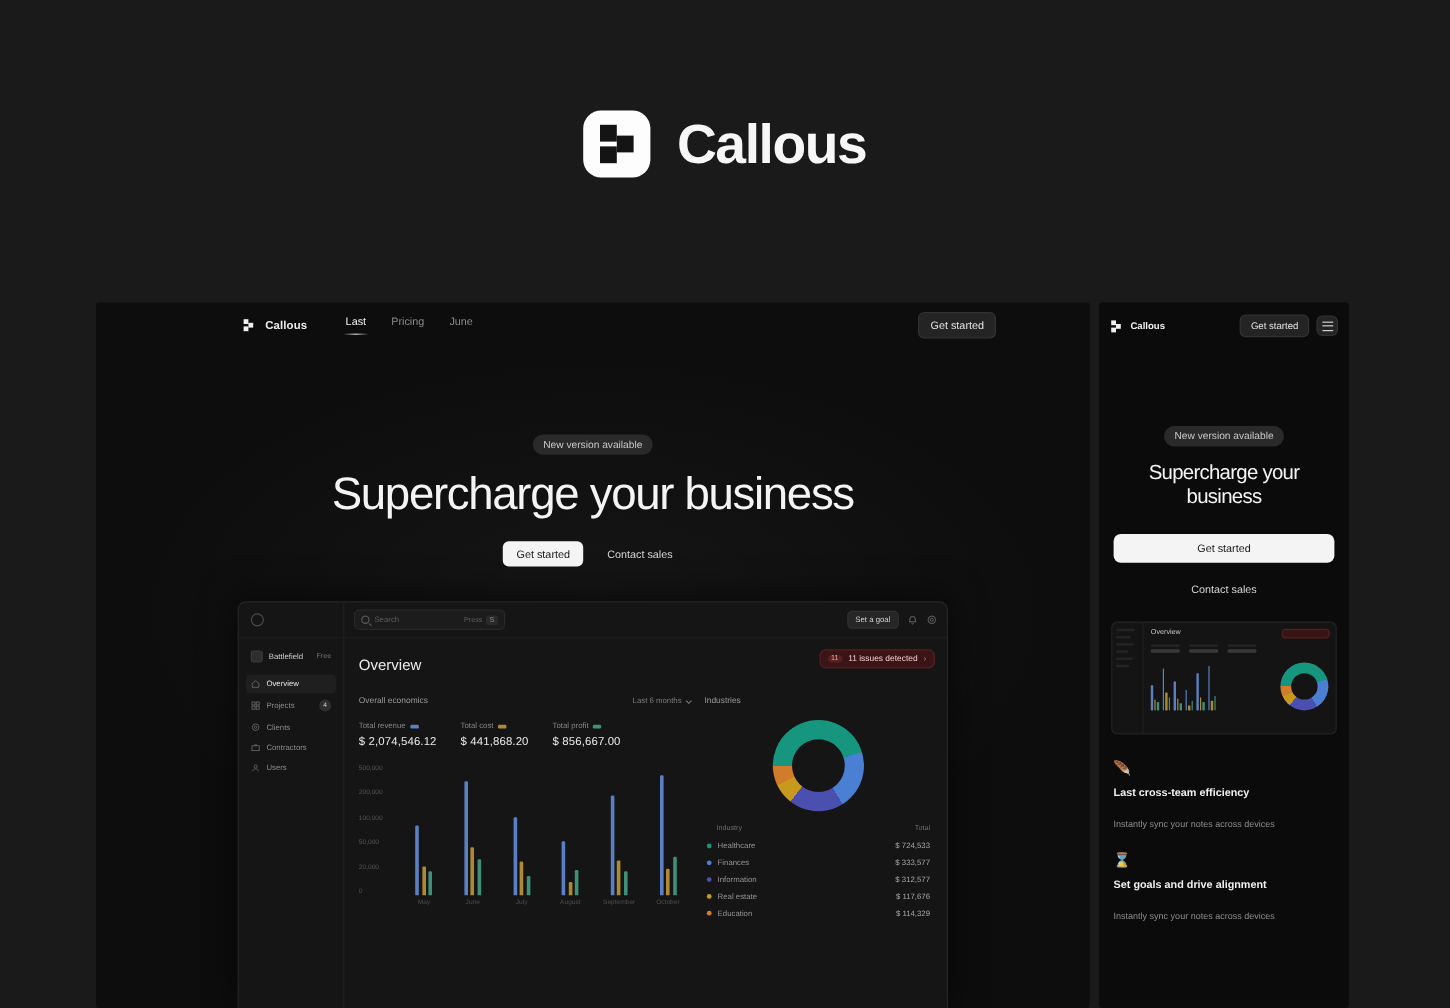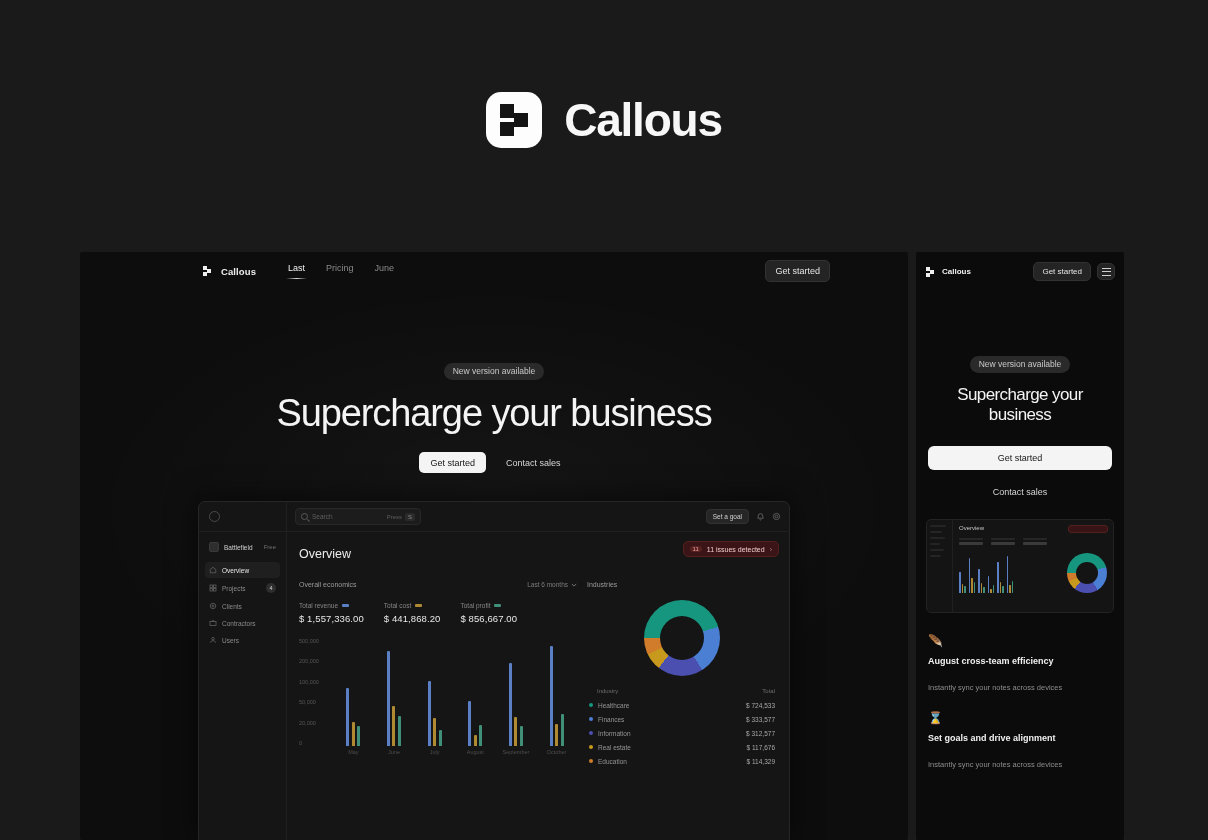--- a/index.html
+++ b/index.html
@@ -360,21 +360,21 @@
                     </svg>
                 </span>
               </div>
 
               <div class="metrics">
                 <div>
                   <div class="metric-label">
                     <span>Total revenue</span>
                     <span class="swatch" style="background:#5b7fc4"></span>
                   </div>
-                  <div class="metric-val">$ 1,557,336.00</div>
+                  <div class="metric-val">$ 2,074,546.12</div>
                 </div>
                 <div>
                   <div class="metric-label">
                     <span>Total cost</span>
                     <span class="swatch" style="background:#b08a33"></span>
                   </div>
                   <div class="metric-val">$ 441,868.20</div>
                 </div>
                 <div>
                   <div class="metric-label">
@@ -571,21 +571,21 @@
               </div>
             </div>
           <div class="md-donut" id="md-donut" style="background: conic-gradient(from -90deg, rgb(23, 150, 127) 0deg, rgb(23, 150, 127) 162.746deg, rgb(74, 127, 212) 162.746deg, rgb(74, 127, 212) 237.675deg, rgb(75, 79, 176) 237.675deg, rgb(75, 79, 176) 307.887deg, rgb(199, 154, 30) 307.887deg, rgb(199, 154, 30) 334.319deg, rgb(208, 124, 42) 334.319deg, rgb(208, 124, 42) 360deg);"></div>
         </div>
       </div>
     </div>
 
     <div class="features">
       <div class="feature">
         <span class="f-ico">🪶</span>
-        <div class="f-title">August cross-team efficiency</div>
+        <div class="f-title">Last cross-team efficiency</div>
         <div class="f-desc">Instantly sync your notes across devices</div>
       </div>
       <div class="feature">
         <span class="f-ico">⌛</span>
         <div class="f-title">Set goals and drive alignment</div>
         <div class="f-desc">Instantly sync your notes across devices</div>
       </div>
     </div>
   </div>
 </div>

